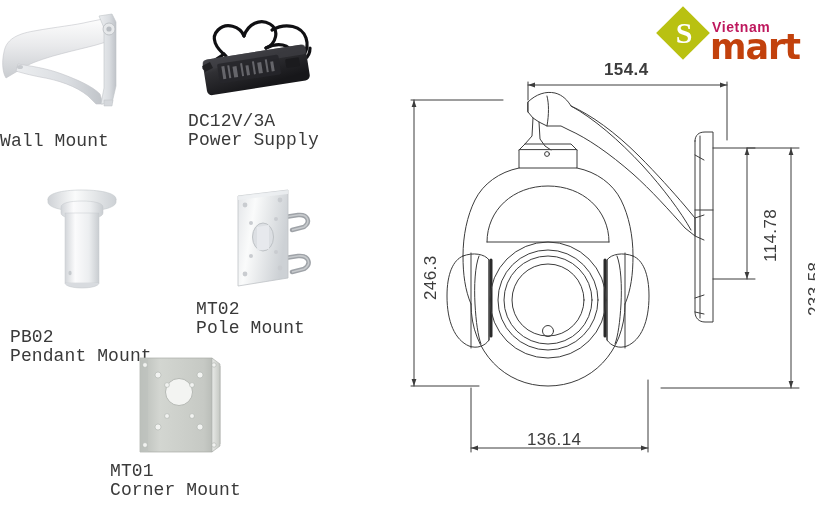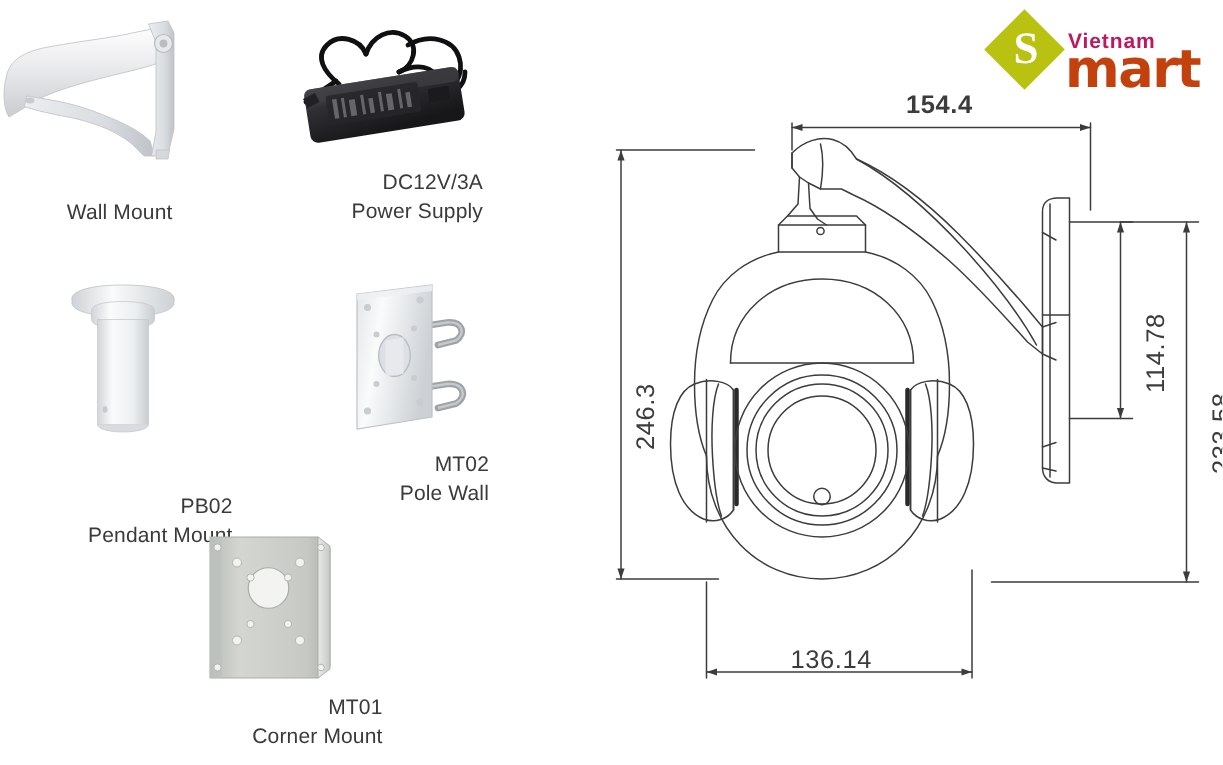--- a/index.html
+++ b/index.html
@@ -17,25 +17,25 @@
     background: #ffffff;
     overflow: hidden;
   }
 
   
   .abs { position: absolute; }
 
   
   .caption {
     position: absolute;
-    text-align: right;
+    text-align: left;
     color: #3a3a3a;
-    font-size: 14px;
+    font-size: 18px;
     line-height: 19px;
-    font-family: Liberation Sans, sans-serif;
+    font-family: Liberation Mono, monospace;
     letter-spacing: .1px;
     white-space: pre-line;
   }
 
   
   #logo { position: absolute; left: 660px; top: 6px; width: 150px; height: 64px; }
   .diamond {
     position: absolute;
     left: 4px; top: 8px;
     width: 38px; height: 38px;
@@ -218,21 +218,21 @@
         <circle cx="29" cy="88" r="2.4"></circle>
         <circle cx="64" cy="82" r="2.4"></circle>
         <circle cx="35" cy="37" r="2"></circle>
         <circle cx="60" cy="33" r="2"></circle>
         <circle cx="35" cy="70" r="2"></circle>
         <circle cx="60" cy="66" r="2"></circle>
       </g>
     </svg>
   </div>
   <div class="caption" style="left:196px; top:300px; width:130px;">MT02
-Pole Wall</div>
+Pole Mount</div>
 
   <div class="abs" style="left:126px; top:352px; width:108px; height:105px;">
     <svg width="108" height="105" viewBox="0 0 108 105">
       <defs>
         <linearGradient id="cmg" x1="0" y1="0" x2="1" y2="0">
           <stop offset="0%" stop-color="#b9bdb8"></stop>
           <stop offset="25%" stop-color="#d3d6d1"></stop>
           <stop offset="80%" stop-color="#c6c9c4"></stop>
           <stop offset="100%" stop-color="#aeb2ad"></stop>
         </linearGradient>

